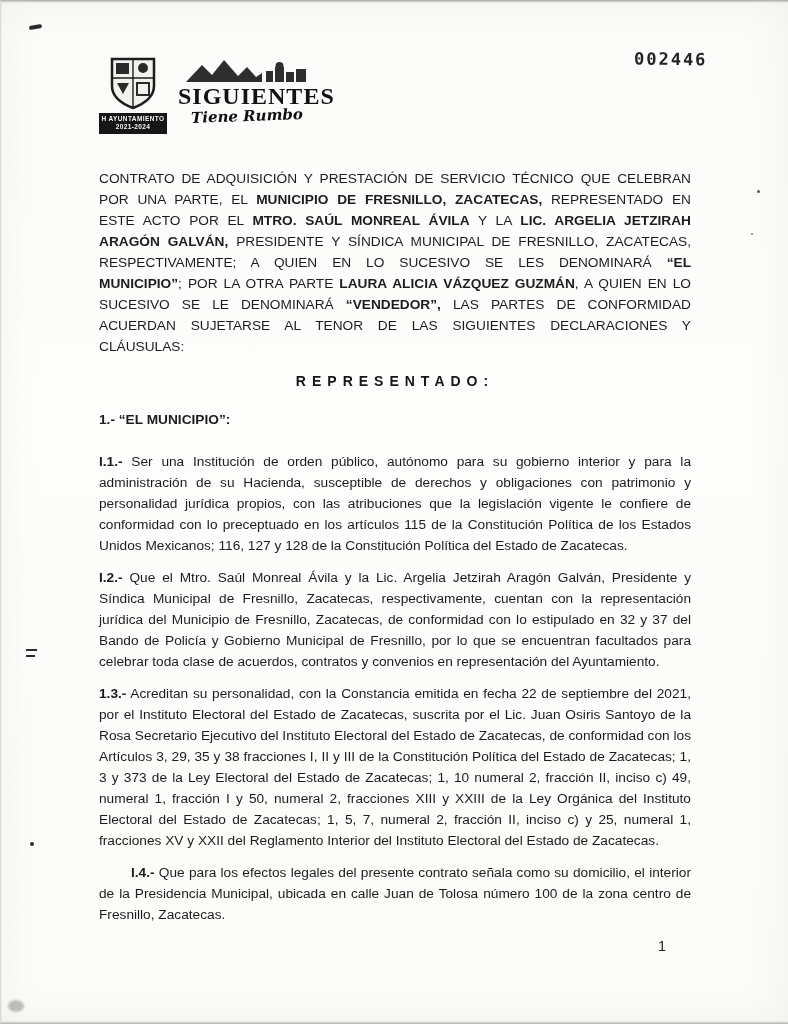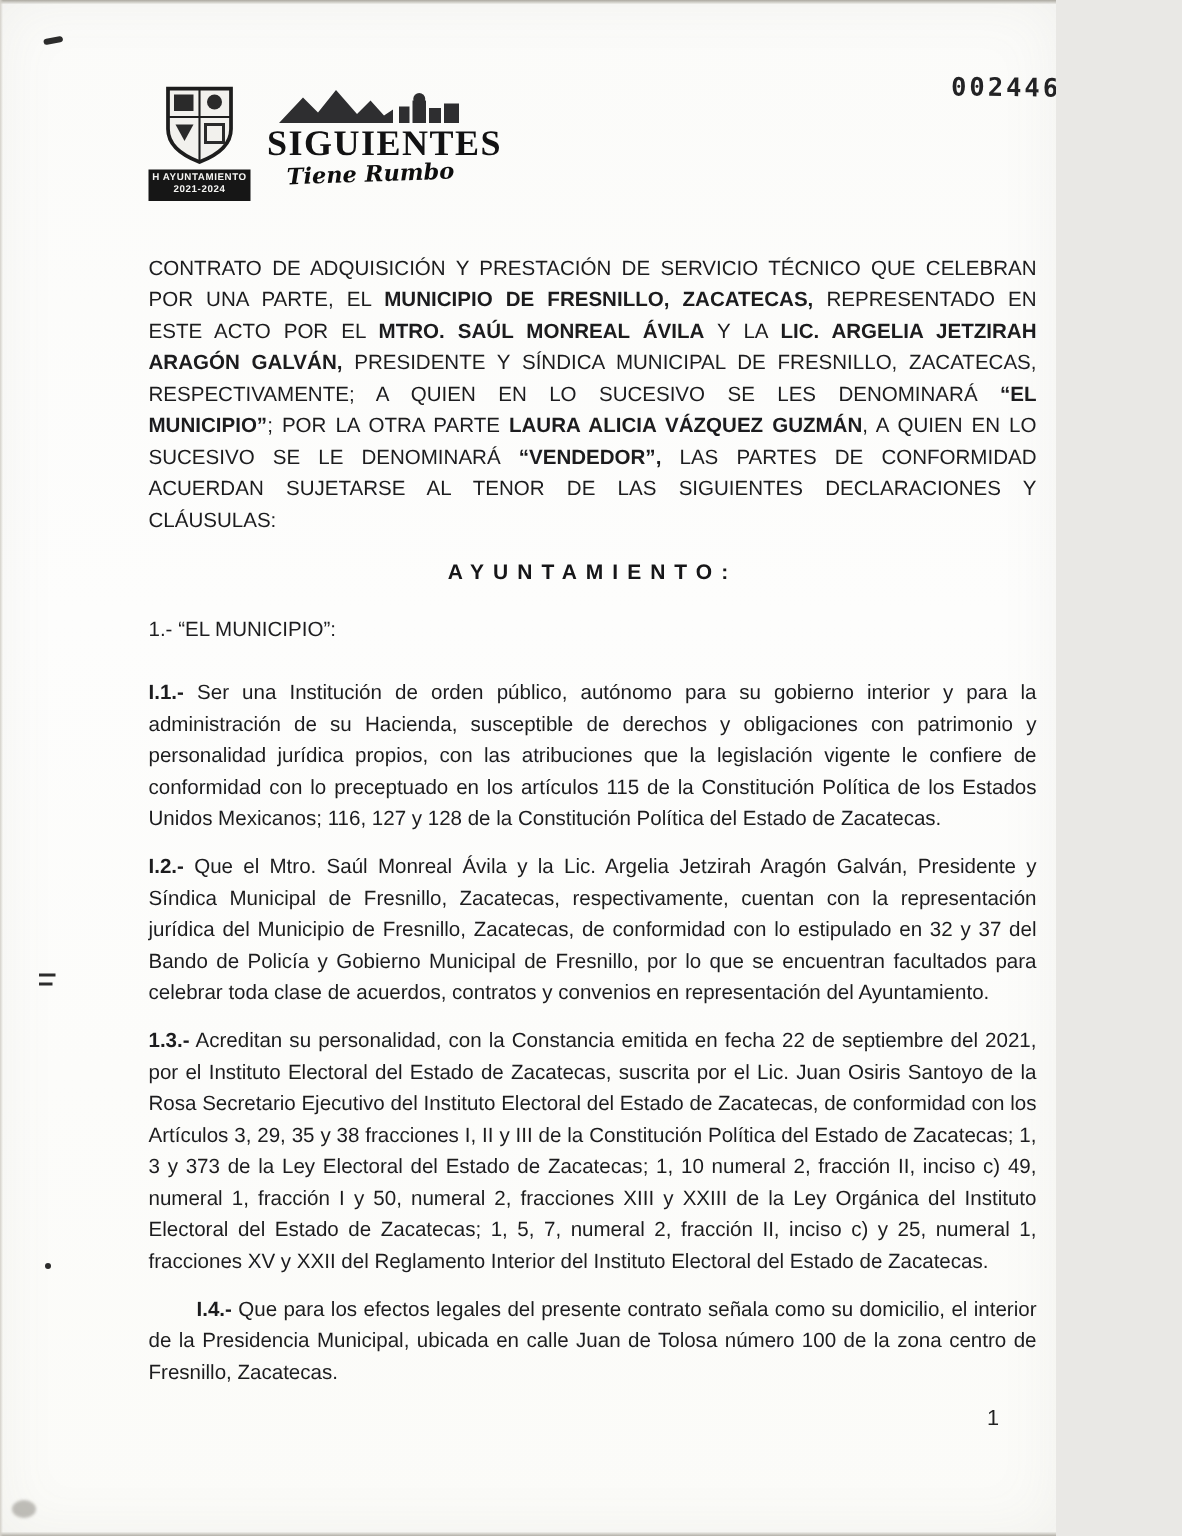--- a/index.html
+++ b/index.html
@@ -4,21 +4,21 @@
 <style>
   * { box-sizing: border-box; }
   html, body { margin: 0; padding: 0; }
   body {
     width: 788px; height: 1024px;
     background: #e9e8e5;
     font-family: "Liberation Sans", sans-serif;
   }
   .scan-page {
     position: relative;
-    width: 704px; height: 1024px;
+    width: 788px; height: 1024px;
     background: linear-gradient(180deg, #fbfbf9 0%, #fdfdfc 40%, #fbfbf8 100%);
     overflow: hidden;
     color: #1d1d1f;
     box-shadow: inset 0 0 40px rgba(120,115,105,0.08);
   }
   
   .edge-top    { position:absolute; top:0; left:0; right:0; height:3px;
                  background: linear-gradient(#aba89f, rgba(171,168,159,0)); }
   .edge-bottom { position:absolute; bottom:0; left:0; right:0; height:3px;
                  background: linear-gradient(rgba(171,168,159,0), #b3b0a8); }
@@ -135,23 +135,23 @@
         <rect x="112" y="12" width="10" height="13" fill="#2e2e30"></rect>
       </svg>
       <div class="brand-name">SIGUIENTES</div>
       <div class="brand-tagline">Tiene Rumbo</div>
     </div>
   </header>
 
   <main class="doc-body">
     <p class="para opening"><span>CONTRATO DE ADQUISICIÓN Y PRESTACIÓN DE SERVICIO TÉCNICO QUE CELEBRAN POR UNA PARTE, EL </span><span style="font-weight: 700;">MUNICIPIO DE FRESNILLO, ZACATECAS,</span><span> REPRESENTADO EN ESTE ACTO POR EL </span><span style="font-weight: 700;">MTRO. SAÚL MONREAL ÁVILA</span><span> Y LA </span><span style="font-weight: 700;">LIC. ARGELIA JETZIRAH ARAGÓN GALVÁN,</span><span> PRESIDENTE Y SÍNDICA MUNICIPAL DE FRESNILLO, ZACATECAS, RESPECTIVAMENTE; A QUIEN EN LO SUCESIVO SE LES DENOMINARÁ </span><span style="font-weight: 700;">“EL MUNICIPIO”</span><span>; POR LA OTRA PARTE </span><span style="font-weight: 700;">LAURA ALICIA VÁZQUEZ GUZMÁN</span><span>, A QUIEN EN LO SUCESIVO SE LE DENOMINARÁ </span><span style="font-weight: 700;">“VENDEDOR”,</span><span> LAS PARTES DE CONFORMIDAD ACUERDAN SUJETARSE AL TENOR DE LAS SIGUIENTES DECLARACIONES Y CLÁUSULAS:</span></p>
 
-    <h2 class="declaraciones">AYUNTAMIENTO:</h2>
+    <h2 class="declaraciones">REPRESENTADO:</h2>
 
-    <h3 class="section-heading"><span style="font-weight: 400;">1.- “EL MUNICIPIO”:</span></h3>
+    <h3 class="section-heading"><span style="font-weight: 700;">1.- “EL MUNICIPIO”:</span></h3>
 
     <p class="para"><span style="font-weight: 700;">I.1.-</span><span> Ser una Institución de orden público, autónomo para su gobierno interior y para la administración de su Hacienda, susceptible de derechos y obligaciones con patrimonio y personalidad jurídica propios, con las atribuciones que la legislación vigente le confiere de conformidad con lo preceptuado en los artículos 115 de la Constitución Política de los Estados Unidos Mexicanos; 116, 127 y 128 de la Constitución Política del Estado de Zacatecas.</span></p>
     <p class="para"><span style="font-weight: 700;">I.2.-</span><span> Que el Mtro. Saúl Monreal Ávila y la Lic. Argelia Jetzirah Aragón Galván, Presidente y Síndica Municipal de Fresnillo, Zacatecas, respectivamente, cuentan con la representación jurídica del Municipio de Fresnillo, Zacatecas, de conformidad con lo estipulado en  32 y 37 del Bando de Policía y Gobierno Municipal de Fresnillo, por lo que se encuentran facultados para celebrar toda clase de acuerdos, contratos y convenios en representación del Ayuntamiento.</span></p>
     <p class="para"><span style="font-weight: 700;">1.3.-</span><span> Acreditan su personalidad, con la Constancia emitida en fecha 22 de septiembre del 2021, por el Instituto Electoral del Estado de Zacatecas, suscrita por el Lic. Juan Osiris Santoyo de la Rosa Secretario Ejecutivo del Instituto Electoral del Estado de Zacatecas, de conformidad con los Artículos 3, 29, 35 y 38 fracciones I, II y III de la Constitución Política del Estado de Zacatecas; 1, 3 y 373 de la Ley Electoral del Estado de Zacatecas; 1, 10 numeral 2, fracción II, inciso c) 49, numeral 1, fracción I y 50, numeral 2, fracciones XIII y XXIII de la Ley Orgánica del Instituto Electoral del Estado de Zacatecas; 1, 5, 7, numeral 2, fracción II, inciso c) y 25, numeral 1, fracciones XV y XXII del Reglamento Interior del Instituto Electoral del Estado de Zacatecas.</span></p>
     <p class="para"><span style="font-weight: 700; margin-left: 32px;">I.4.-</span><span> Que para los efectos legales del presente contrato señala como su domicilio, el interior de la Presidencia Municipal, ubicada en calle Juan de Tolosa número 100 de la zona centro de Fresnillo, Zacatecas.</span></p>
   </main>
 
   <div class="page-number">1</div>
 </div>
 

